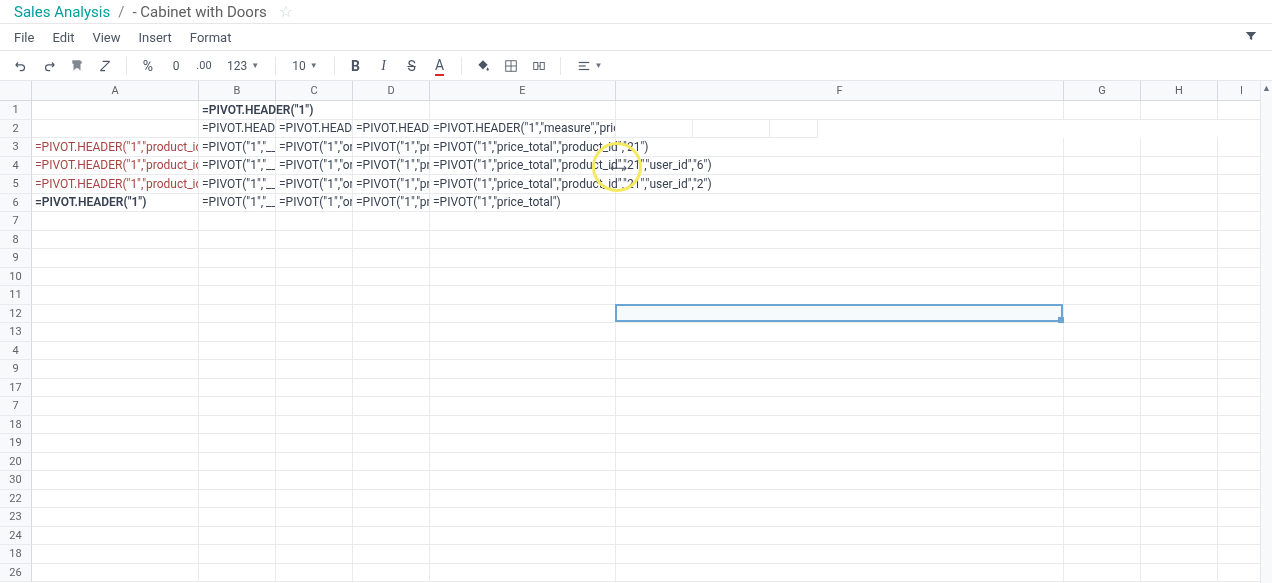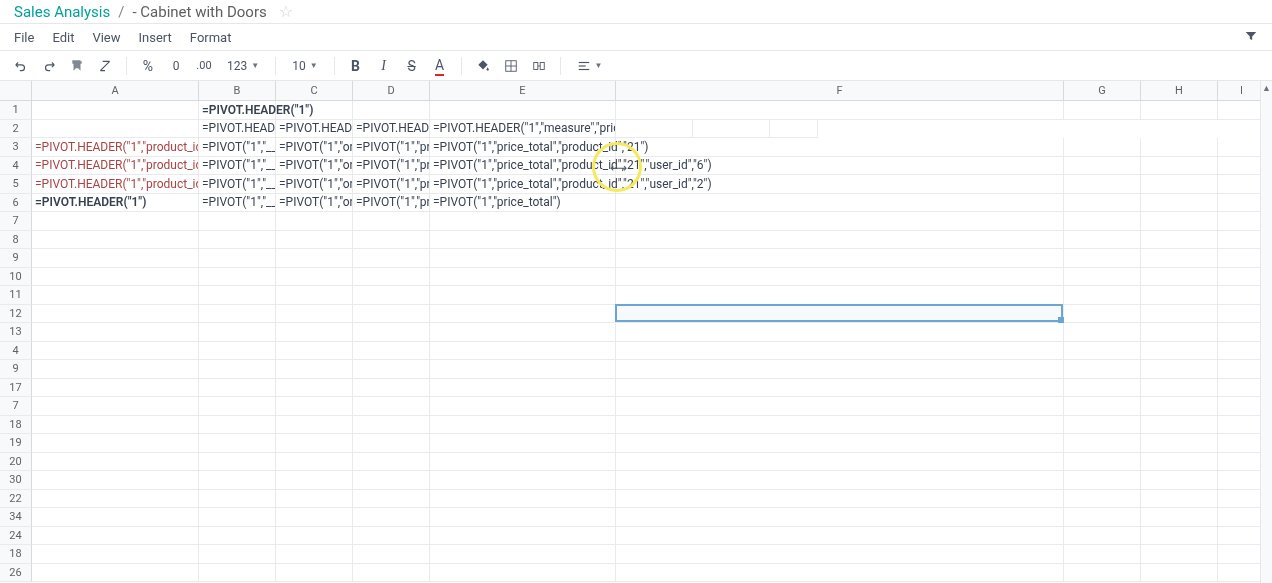--- a/index.html
+++ b/index.html
@@ -177,21 +177,21 @@
         <div class="row-header">13</div>
         <div class="row-header">4</div>
         <div class="row-header">9</div>
         <div class="row-header">17</div>
         <div class="row-header">7</div>
         <div class="row-header">18</div>
         <div class="row-header">19</div>
         <div class="row-header">20</div>
         <div class="row-header">30</div>
         <div class="row-header">22</div>
-        <div class="row-header">34</div>
+        <div class="row-header">23</div>
         <div class="row-header">24</div>
         <div class="row-header">18</div>
         <div class="row-header">26</div>
       </div>
     <div class="cells" id="cells">
         <div class="cell-row">
           <div class="cell" style="width: 167px;"></div>
           <div class="cell bold overflow" style="width: 77px;">=PIVOT.HEADER("1")</div>
           <div class="cell" style="width: 77px;"></div>
           <div class="cell" style="width: 77px;"></div>

